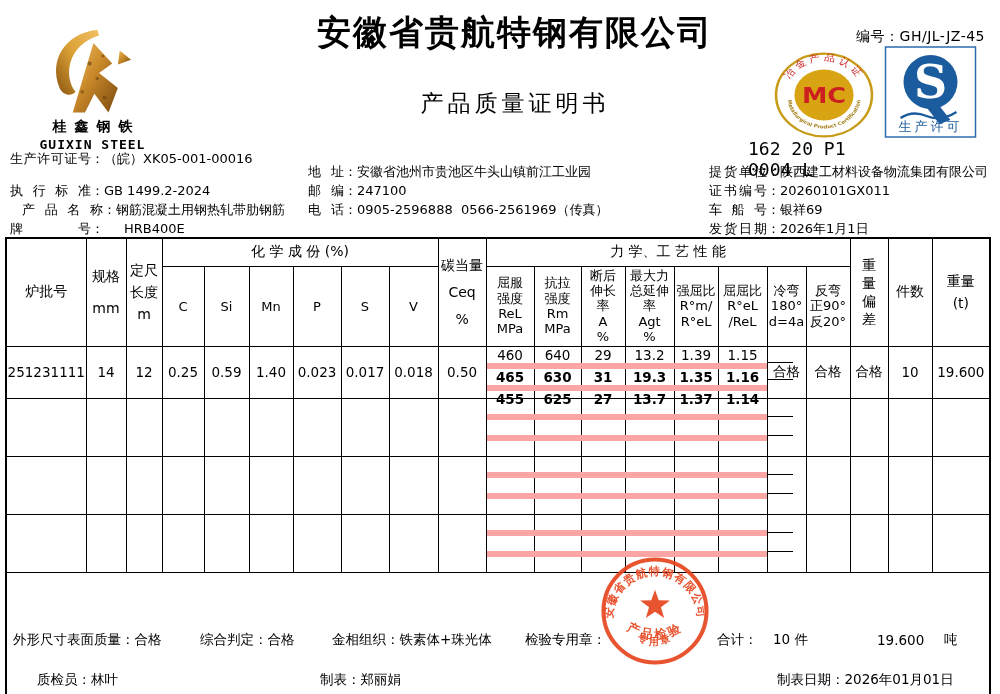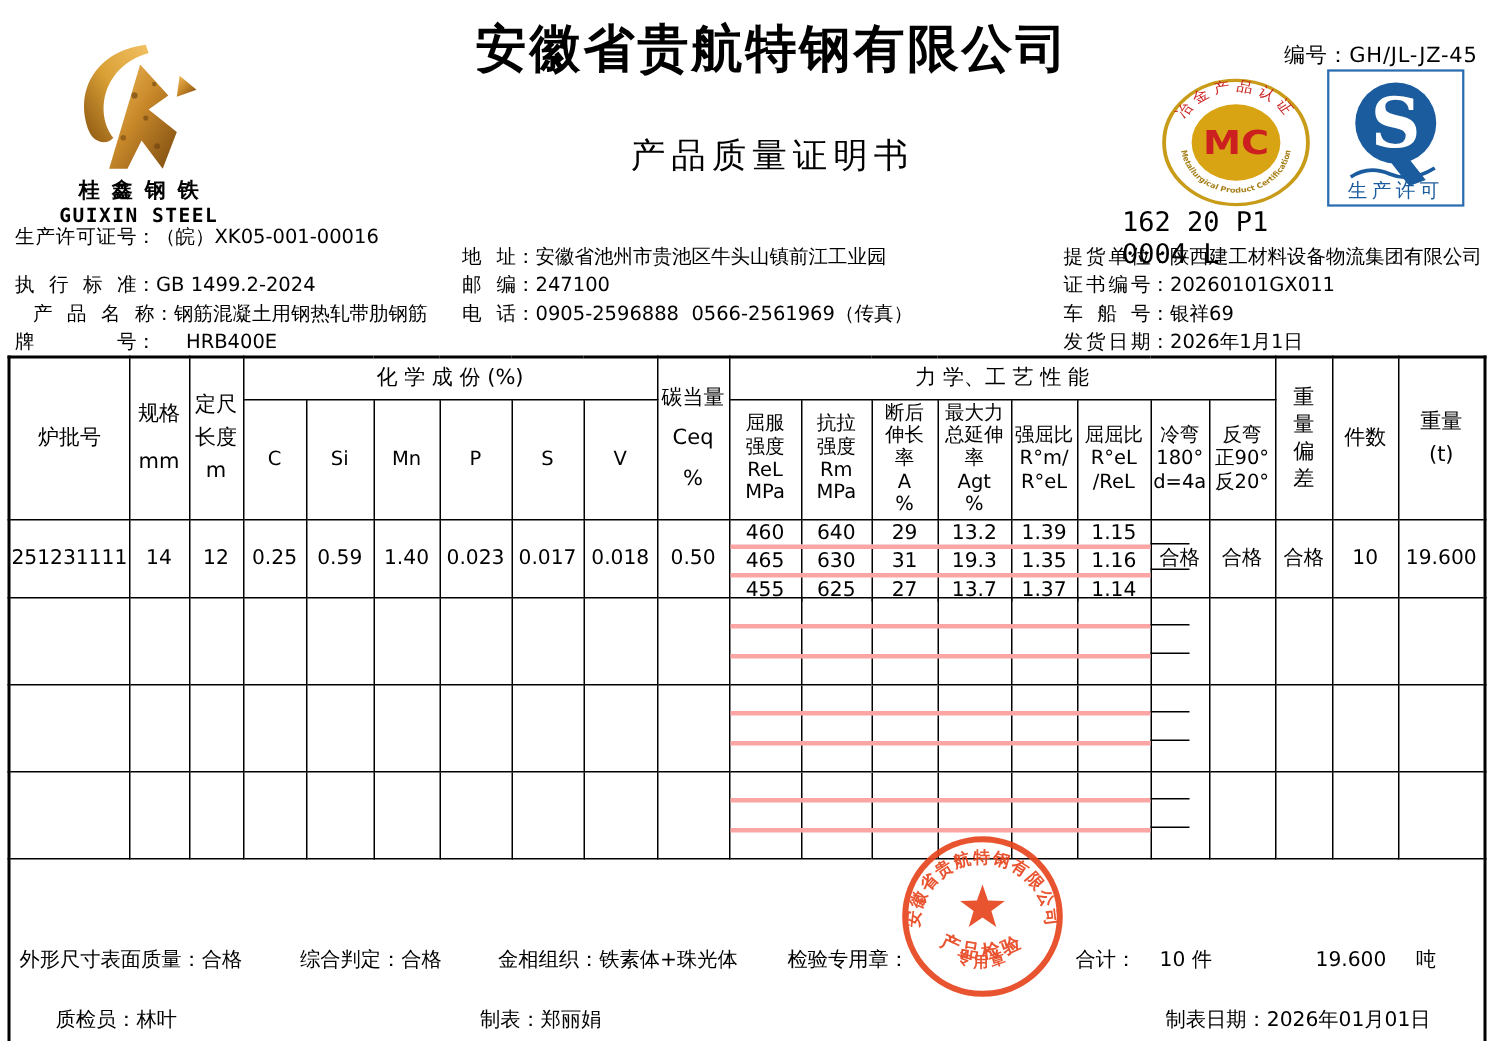--- a/index.html
+++ b/index.html
@@ -31,21 +31,21 @@
   tr.hr1{height:28px;} tr.hr1 th{font-size:14px;}
   tr.hr2{height:80px;}
   .mech-head{font-size:12.5px;line-height:1.18;}
   .lh22{line-height:2.3;margin-left:11px;} .lh15{line-height:1.6;} .lh19{line-height:1.9;} .lh13{line-height:1.3;}
   tr.r-data{height:51px;} tr.r-empty{height:57px;}
   tr.r-data td,tr.r-empty td{font-size:13.5px;}
   .mech-td{padding:0;position:relative;}
   .mech-wrap{display:flex;flex-direction:column;width:100%;}
   tr.r-data .mech-wrap{height:51px;} tr.r-empty .mech-wrap{height:57px;}
   .mech-row{flex:1;display:flex;}
-  .mech-row + .mech-row{border-top:3px solid #fca5a5;}
+  .mech-row + .mech-row{border-top:6px solid #fca5a5;font-weight:bold;}
   .mech-cell{display:flex;align-items:center;justify-content:center;border-right:1px solid #000;box-sizing:border-box;}
   .mc0{flex:0 0 48px;} .mc1{flex:0 0 47px;} .mc2{flex:0 0 44px;} .mc3{flex:0 0 49px;} .mc4{flex:0 0 44px;}
   .mc5{flex:1;border-right:none;}
   .overhang{position:absolute;right:-26px;width:26px;height:1px;background:#000;z-index:2;}
   .oh1{top:calc(33.33% - 1px);} .oh2{top:calc(66.66% - 1px);}
   tr.r-sum{height:25px;}
   .sum-td{position:relative;text-align:left;}
   .sum-td .seg{position:absolute;top:50%;transform:translateY(-50%);white-space:nowrap;font-size:13.5px;}
   
   .footer-line{position:absolute;top:671px;font-size:13.5px;white-space:nowrap;}

